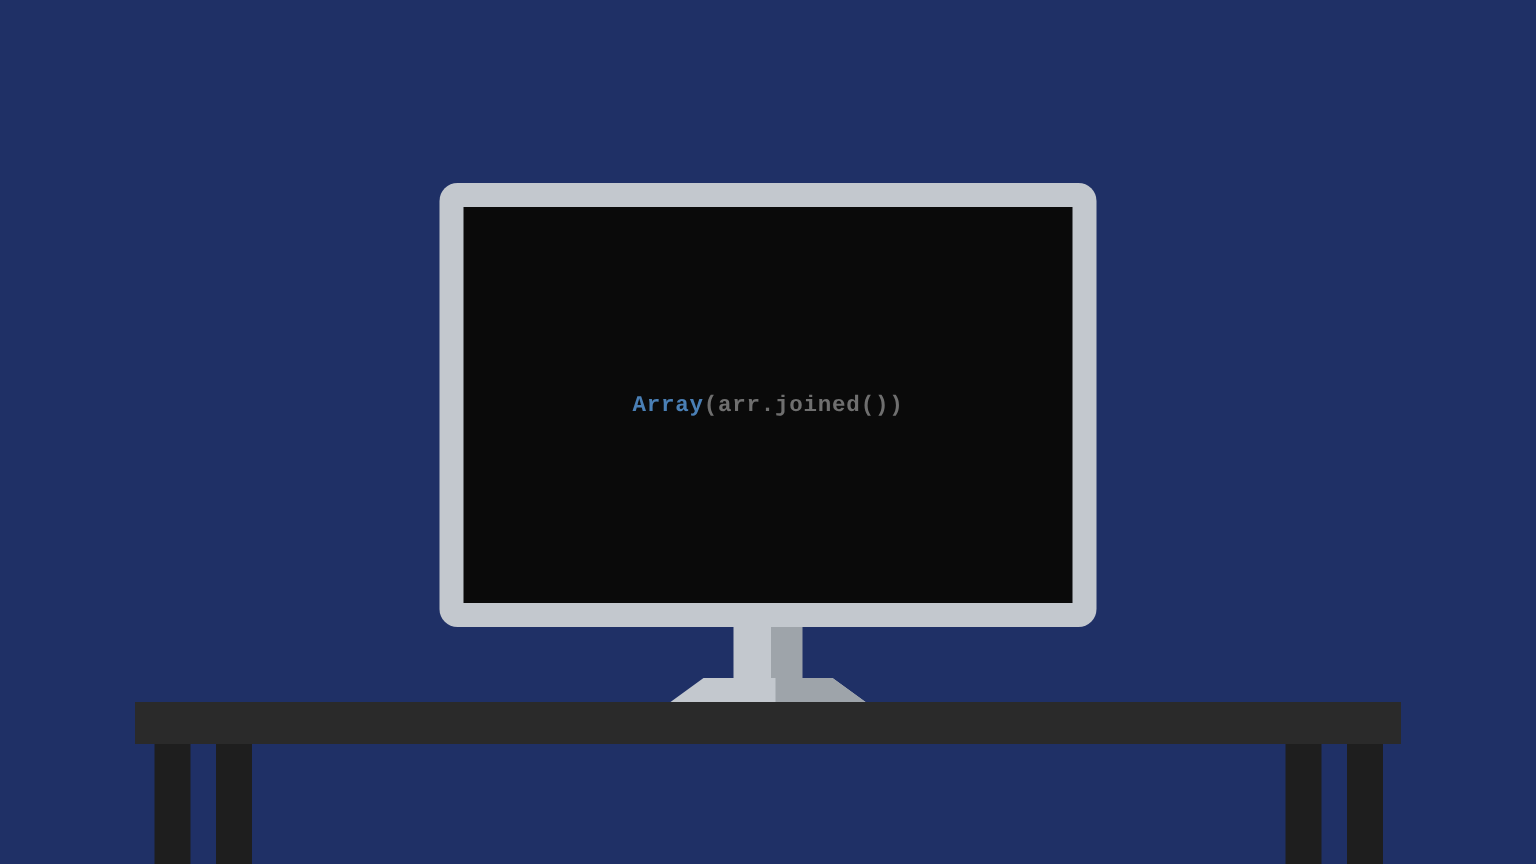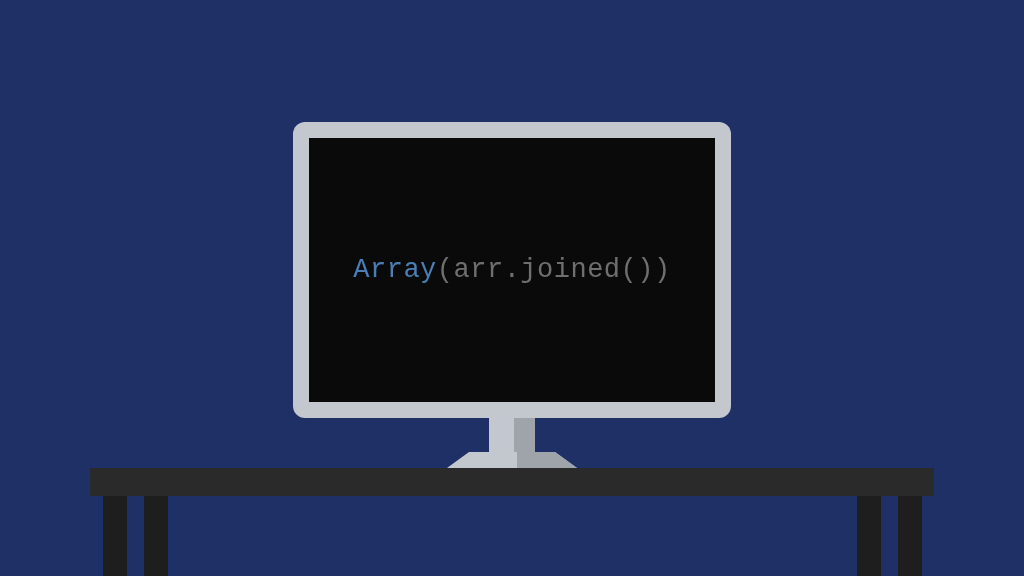--- a/index.html
+++ b/index.html
@@ -59,22 +59,22 @@
       top: 16px;
       width: 406px;
       height: 264px;
       background: #0a0a0a;
       display: flex;
       align-items: center;
       justify-content: center;
     }
     .code-line {
       font-family: "Menlo", "Consolas", "Courier New", monospace;
-      font-size: 27px;
-      font-weight: normal;
+      font-size: 15px;
+      font-weight: bold;
       letter-spacing: 0.5px;
       white-space: pre;
     }
     .tok-keyword {
       color: #4a7fb5;
     }
     .tok-plain {
       color: #6f6f6f;
     }
     .stand-neck {

